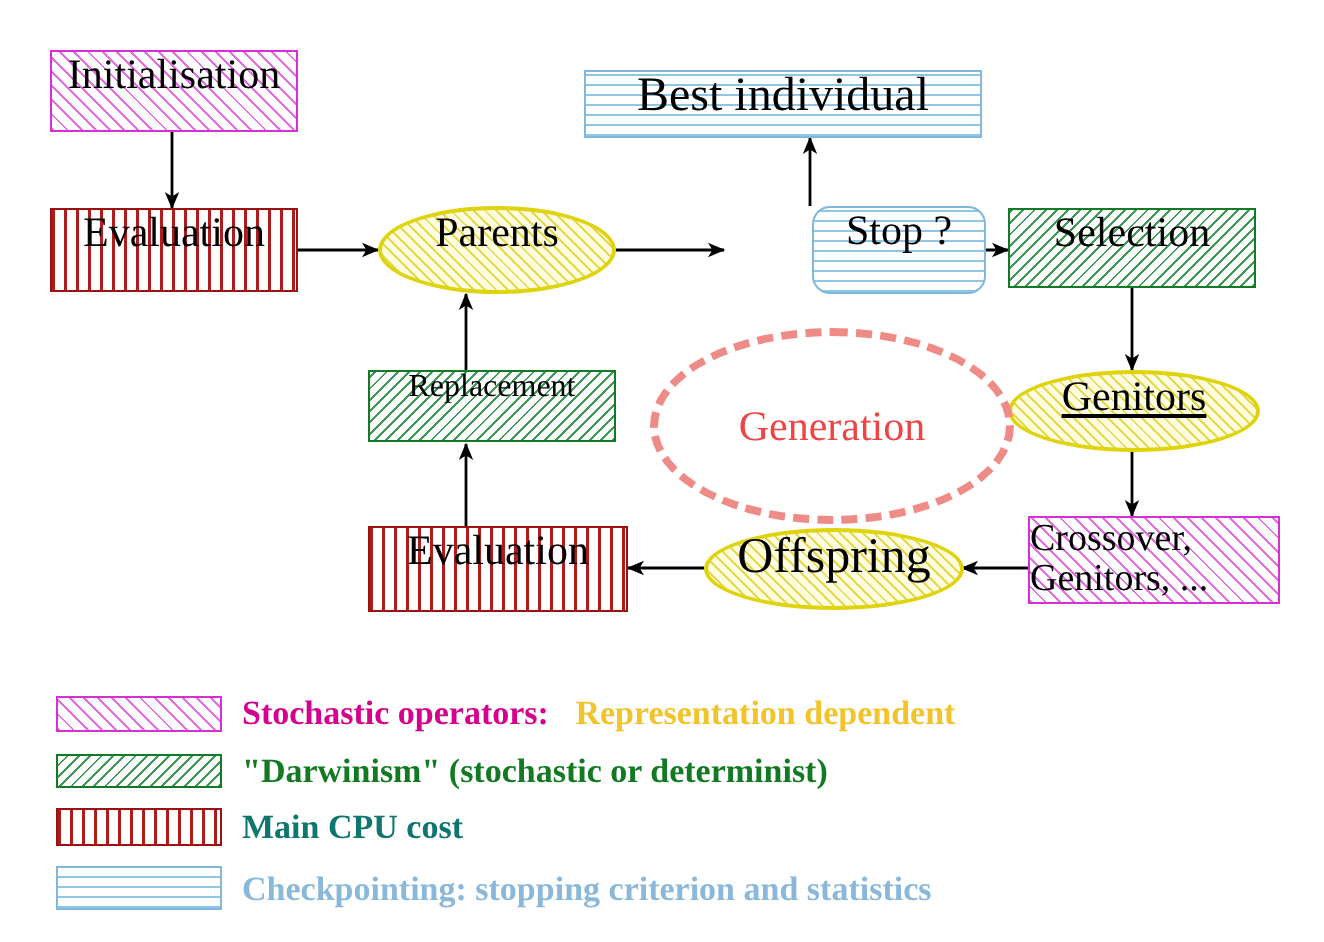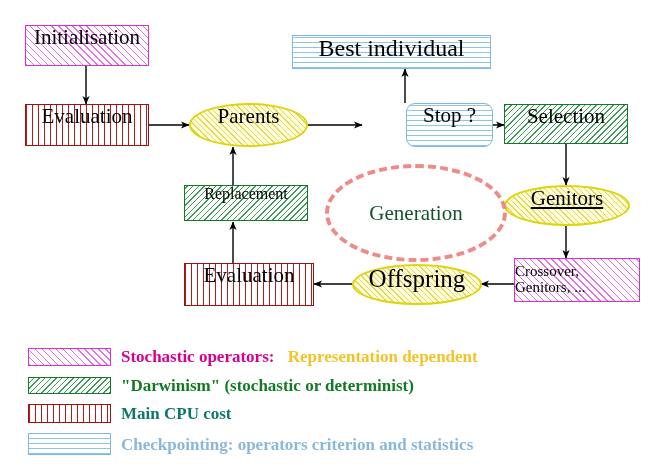--- a/index.html
+++ b/index.html
@@ -39,21 +39,21 @@
   .rounded{border-radius:9px;}
 
   
   .ellipse{border-radius:50%;border:2px solid #ded30d;}
 
   .dashed-ellipse{
     position:absolute;border-radius:50%;
     border:4px dashed #ef8b87;background:transparent;
     display:flex;align-items:center;justify-content:center;
   }
-  .dashed-ellipse span{color:#14532d;text-align:center;}
+  .dashed-ellipse span{color:#ef4444;text-align:center;}
 
   
   #legend{position:absolute;left:0;top:336px;width:662px;height:135px;}
   .swatch{position:absolute;left:28px;width:83px;box-sizing:border-box;}
   .lg-text{position:absolute;left:121px;white-space:nowrap;
            font-family:"Liberation Serif","DejaVu Serif",serif;font-weight:bold;font-size:17px;}
   .c-magenta{color:#d6008f;}
   .c-gold{color:#f2c32b;}
   .c-green{color:#127a22;}
   .c-red{color:#0f766e;}
@@ -115,21 +115,21 @@
 </div>
 
 <div class="node p-green" style="left:504px;top:104px;width:124px;height:40px;font-size:21px;">
   <span>Selection</span>
 </div>
 
 <div class="node p-yellowfill ellipse" style="left:504px;top:185px;width:126px;height:41px;font-size:21px;text-decoration:underline;">
   <span>Genitors</span>
 </div>
 
-<div class="node p-magenta" style="left:514px;top:258px;width:126px;height:44px;font-size:15px;flex-direction:column;">
+<div class="node p-magenta" style="left:514px;top:258px;width:126px;height:44px;font-size:19px;flex-direction:column;">
   <span>Crossover,</span>
   <span>Genitors, ...</span>
 </div>
 
 <div class="node p-yellowfill ellipse" style="left:352px;top:264px;width:130px;height:41px;font-size:25px;">
   <span>Offspring</span>
 </div>
 
 <div class="node p-red" style="left:184px;top:263px;width:130px;height:43px;font-size:21px;">
   <span>Evaluation</span>
@@ -151,15 +151,15 @@
     <span class="c-gold" style="margin-left:9px;">Representation dependent</span>
   </div>
 
   <div class="swatch p-green" style="top:41px;height:17px;"></div>
   <div class="lg-text c-green" style="top:40px;">"Darwinism" (stochastic or determinist)</div>
 
   <div class="swatch p-red" style="top:68px;height:19px;"></div>
   <div class="lg-text c-red" style="top:68px;">Main CPU cost</div>
 
   <div class="swatch p-blue" style="top:97px;height:22px;"></div>
-  <div class="lg-text c-lightblue" style="top:99px;">Checkpointing: operators criterion and statistics</div>
+  <div class="lg-text c-lightblue" style="top:99px;">Checkpointing: stopping criterion and statistics</div>
 
 </div>
 
 </body></html>

